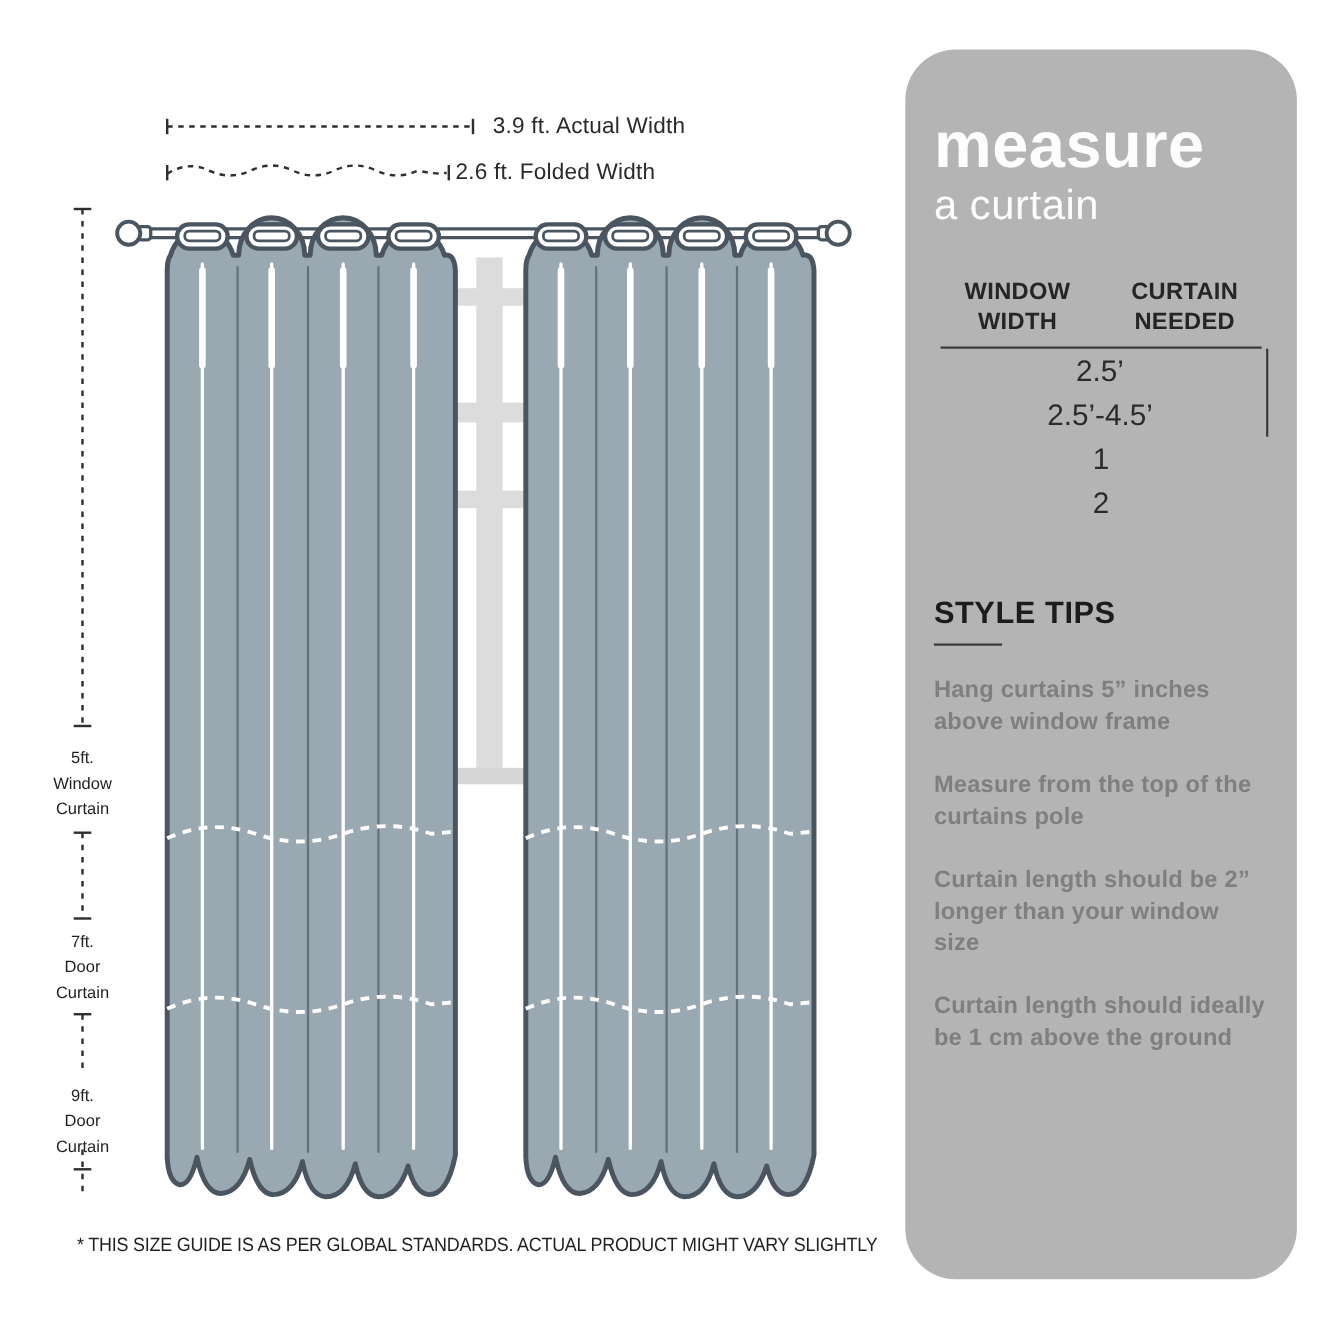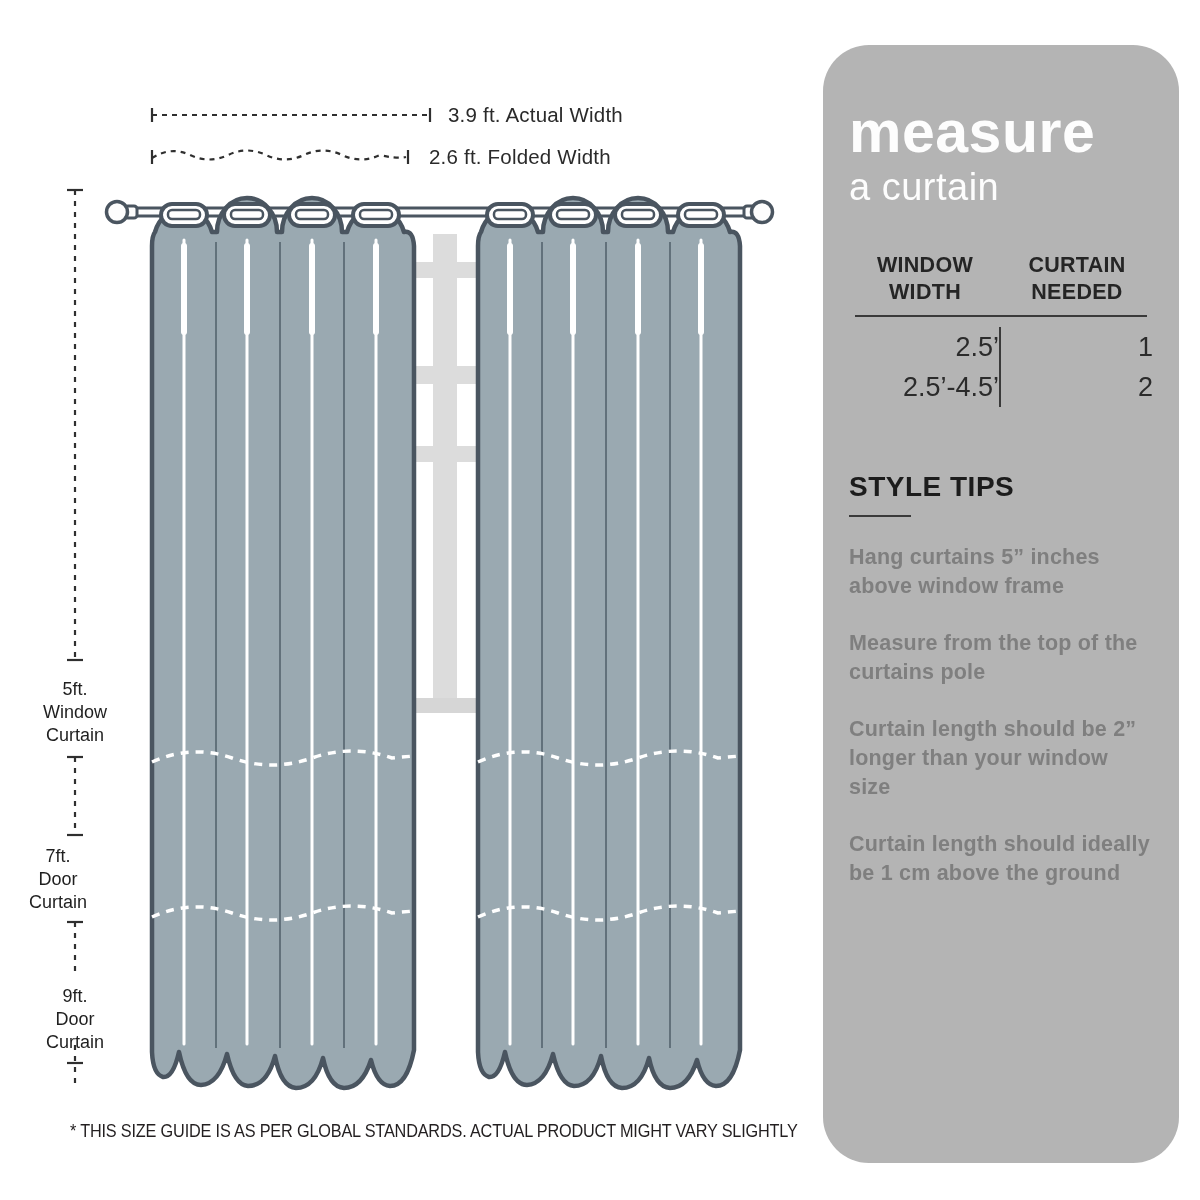--- a/index.html
+++ b/index.html
@@ -7,21 +7,21 @@
     position:relative;width:1200px;height:1200px;background:#ffffff;
     font-family:"Liberation Sans","DejaVu Sans",sans-serif;overflow:hidden;
   }
   
   #diagram-svg{position:absolute;left:0;top:0;}
   .measure-label{
     position:absolute;font-size:20.5px;color:#2a2a2a;letter-spacing:.2px;white-space:nowrap;
   }
   .length-label{
     position:absolute;transform:translateX(-50%);text-align:center;
-    font-size:18px;line-height:23px;color:#1f1f1f;white-space:pre-line;
+    font-size:15px;line-height:23px;color:#1f1f1f;white-space:pre-line;
   }
   .footnote{
     position:absolute;left:70px;top:1121px;font-size:17.5px;color:#231f20;
     letter-spacing:-0.2px;transform:scaleX(.93);transform-origin:left center;white-space:nowrap;
   }
   
   .sidebar{
     position:absolute;left:823px;top:45px;width:356px;height:1118px;
     background:#b4b4b4;border-radius:46px;box-sizing:border-box;
     padding:56px 26px 0 26px;color:#fff;
@@ -29,21 +29,21 @@
   .sb-title{line-height:1;}
   .sb-title .t1{display:block;font-size:46px;font-weight:400;color:#fdfdfd;letter-spacing:.5px;}
   .sb-title .t2{display:block;font-size:59px;font-weight:700;color:#fdfdfd;margin-top:2px;letter-spacing:.5px;}
   .sb-title .t3{display:block;font-size:38px;font-weight:400;color:#fdfdfd;margin-top:6px;letter-spacing:.5px;}
   .size-table{margin-top:46px;}
   .t-head{display:grid;grid-template-columns:1fr 1fr;text-align:center;}
   .t-head div{
     font-weight:700;font-size:21.5px;line-height:27px;color:#252525;white-space:pre-line;letter-spacing:.3px;
   }
   .t-rule{height:0;border-top:2px solid #3a3a3a;margin:9px 6px 0 6px;}
-  .t-body{display:grid;grid-template-columns:1fr 1fr;text-align:right;margin-top:10px;}
+  .t-body{display:grid;grid-template-columns:1fr;text-align:center;}
   .t-col div{font-size:27px;line-height:40px;color:#2b2b2b;}
   .t-col1{border-right:2px solid #3a3a3a;}
   .sb-note{
     margin-top:20px;font-size:21.5px;line-height:38px;color:#8b8b8b;letter-spacing:.2px;
   }
   .style-tips{margin-top:64px;}
   .st-heading{font-size:28px;font-weight:700;color:#1c1c1c;letter-spacing:.5px;}
   .st-underline{width:62px;border-top:2.5px solid #3a3a3a;margin-top:12px;}
   .tips{margin-top:26px;font-weight:bold;}
   .tips p{
@@ -187,26 +187,26 @@
 
       <line x1="67" y1="922" x2="83" y2="922"></line>
       <line x1="75" y1="922" x2="75" y2="975" stroke-dasharray="5 6"></line>
 
       <line x1="75" y1="1045" x2="75" y2="1088" stroke-dasharray="5 6"></line>
       <line x1="67" y1="1063" x2="83" y2="1063"></line>
     </g>
   </svg>
 
   <div class="measure-label" style="left:448px;top:103px">3.9 ft. Actual Width</div>
-  <div class="measure-label" style="left:429px;top:145px">2.6 ft. Folded Width</div>
+  <div class="measure-label" style="left:414px;top:145px">2.6 ft. Folded Width</div>
 
   <div class="length-label" style="left:75px;top:678px">5ft.
 Window
 Curtain</div>
-  <div class="length-label" style="left:58px;top:845px">7ft.
+  <div class="length-label" style="left:75px;top:845px">7ft.
 Door
 Curtain</div>
   <div class="length-label" style="left:75px;top:985px">9ft.
 Door
 Curtain</div>
 
   <div class="footnote">* THIS SIZE GUIDE IS AS PER GLOBAL STANDARDS. ACTUAL PRODUCT MIGHT VARY SLIGHTLY</div>
 
   <div class="sidebar">
 

